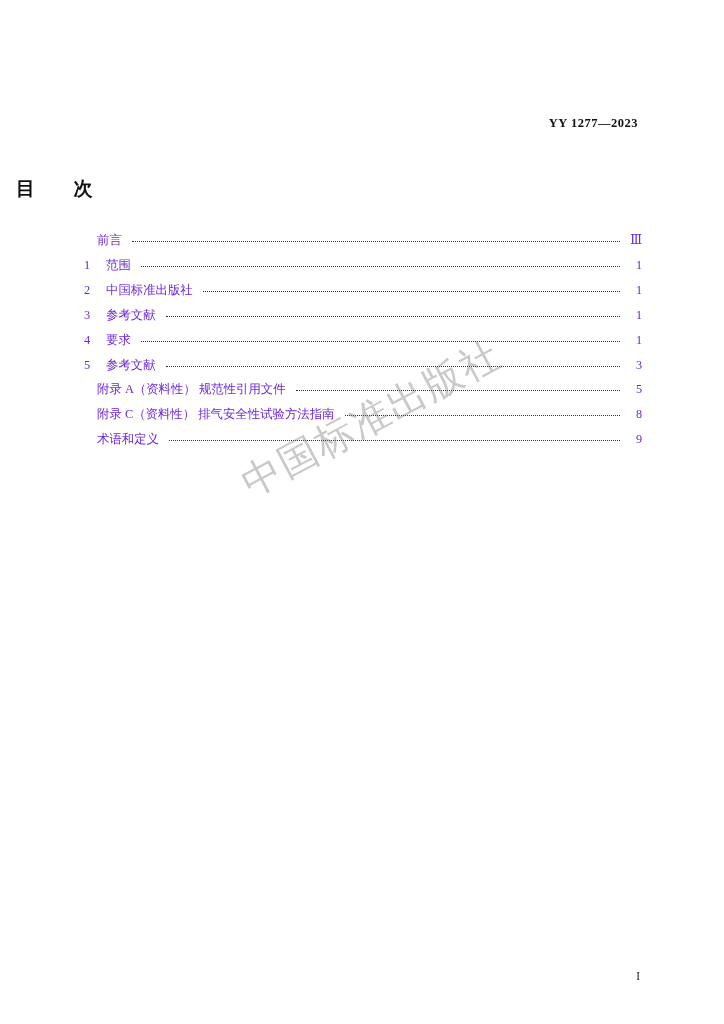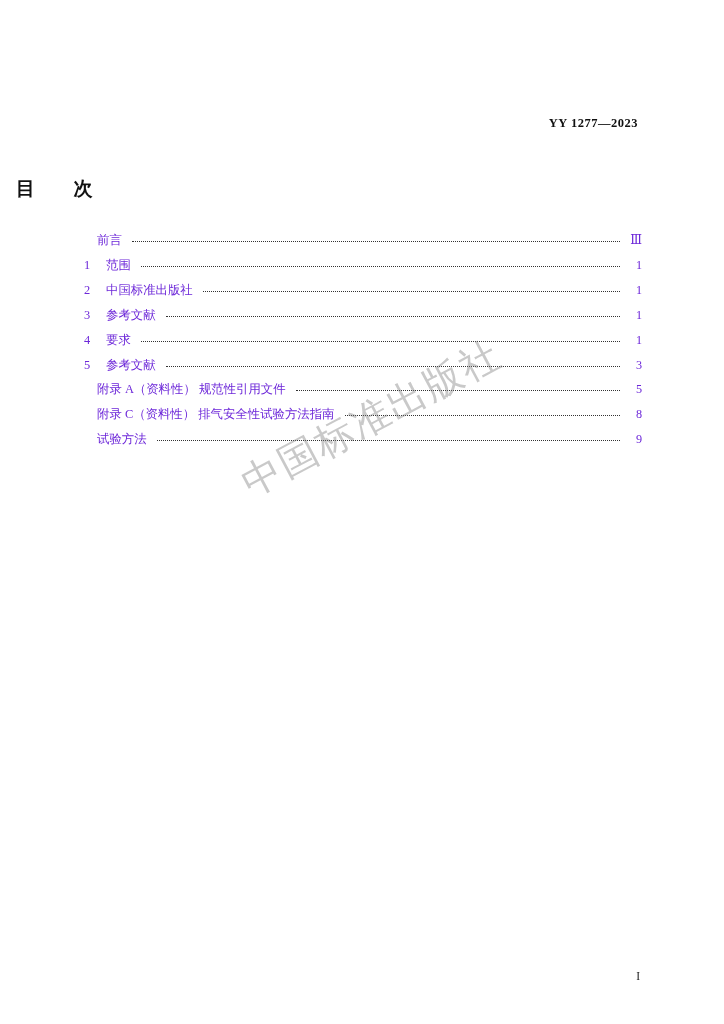--- a/index.html
+++ b/index.html
@@ -196,21 +196,21 @@
 
     <div class="toc-entry">
       <span class="num"></span>
       <span class="label">附录 C（资料性）  排气安全性试验方法指南</span>
       <span class="leader"></span>
       <span class="pageno">8</span>
     </div>
 
     <div class="toc-entry">
       <span class="num"></span>
-      <span class="label">试验方法</span>
+      <span class="label">术语和定义</span>
       <span class="leader"></span>
       <span class="pageno">9</span>
     </div>
 
   </div>
 
   <div class="watermark">中国标准出版社</div>
 
   <div class="folio">I</div>
 

